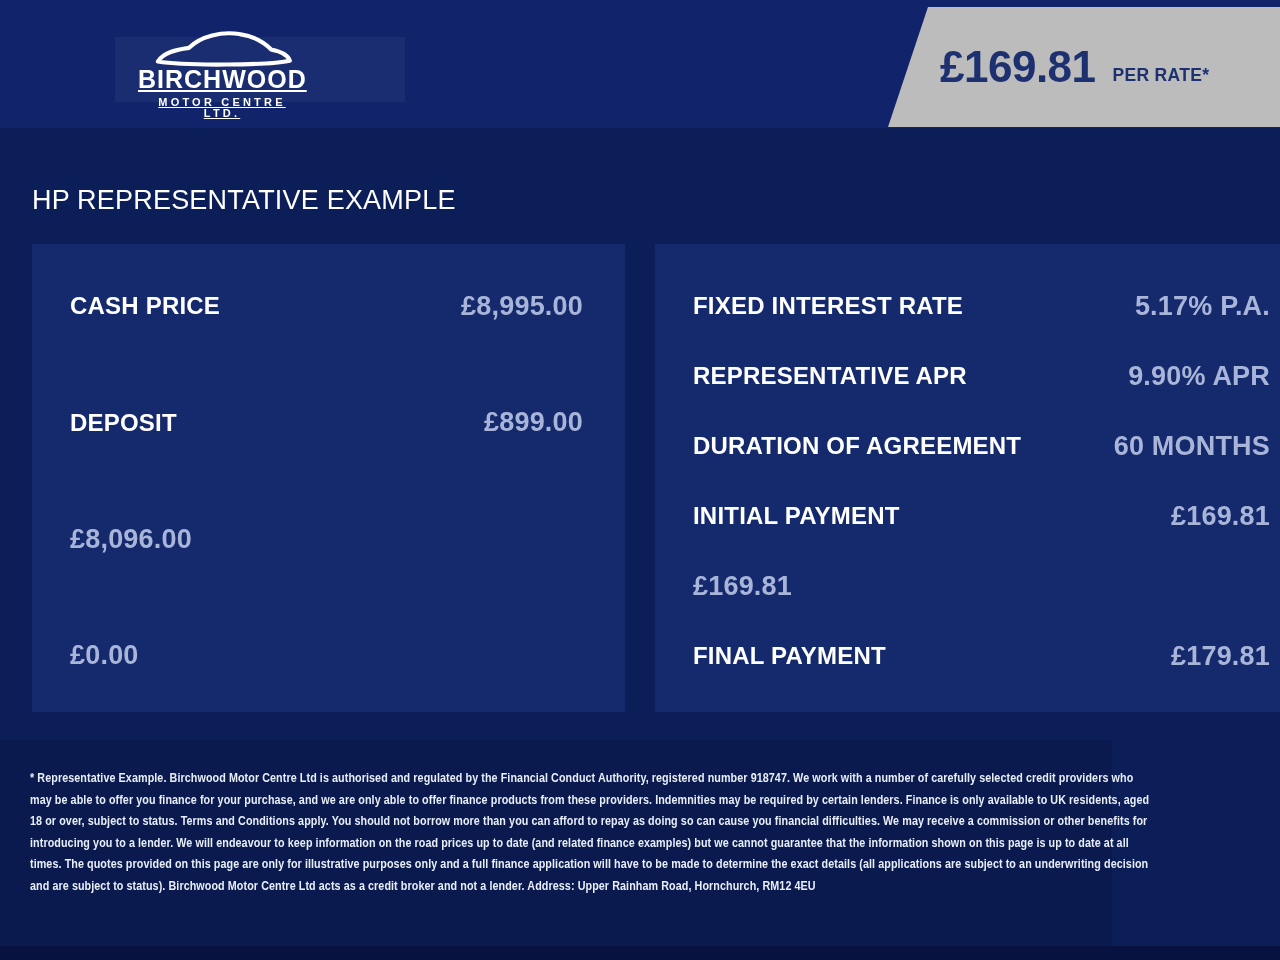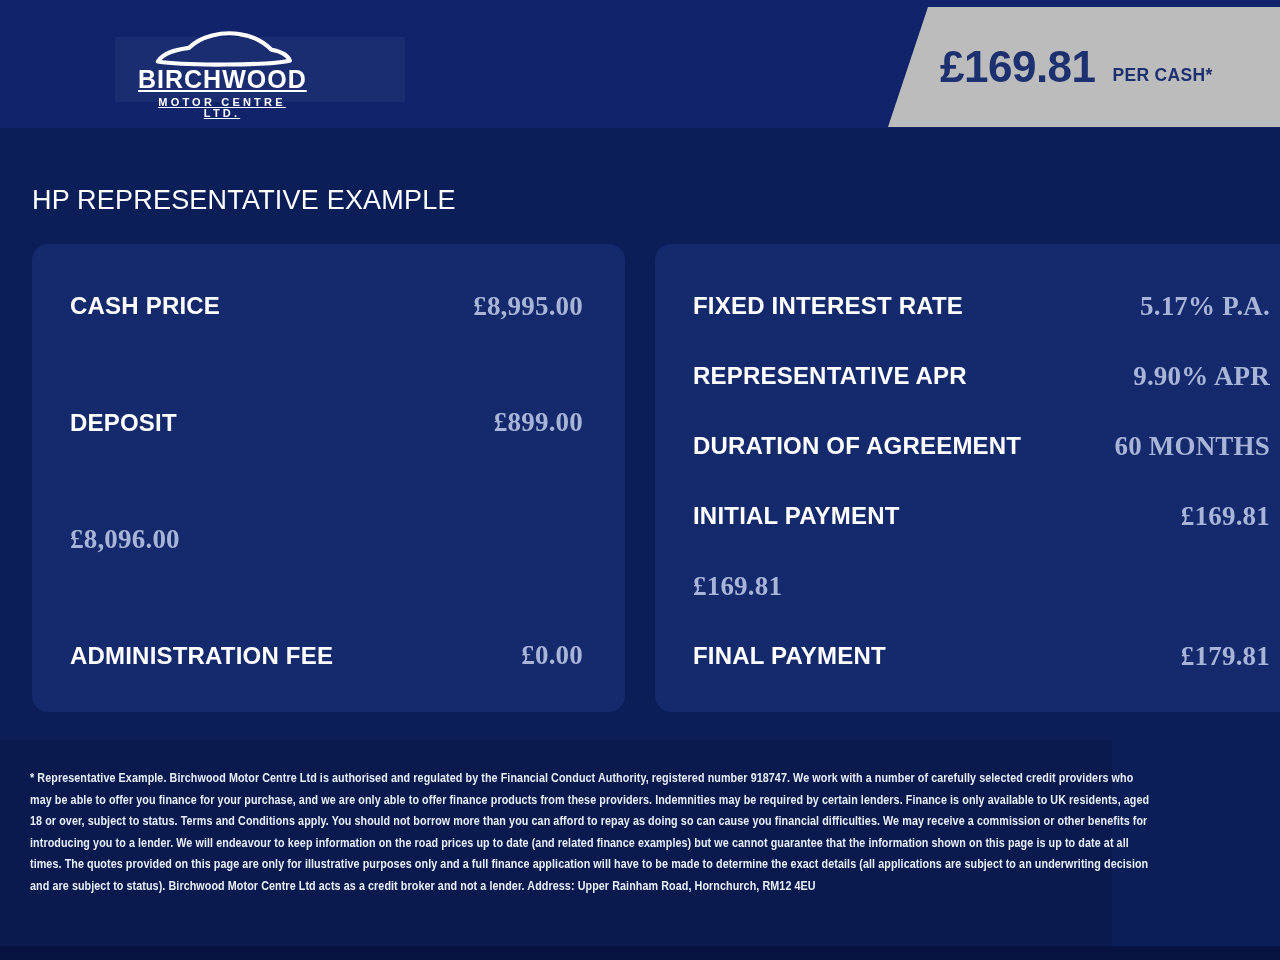--- a/index.html
+++ b/index.html
@@ -50,36 +50,34 @@
     position:absolute; left:32px; top:185px;
     font-size:27px; font-weight:400; color:#ffffff; letter-spacing:0.2px;
   }
 
   
   .panel {
     position:absolute; top:244px; height:468px;
     background:#15296d;
     display:flex; flex-direction:column; justify-content:space-between;
     padding:42px 0 36px 0;
-    border-radius:16px;
   }
   .panel-left  { left:32px;  width:593px; }
   .panel-right { left:655px; width:657px; }
   .row {
     display:flex; justify-content:space-between; align-items:center;
     height:40px; padding:0 42px 0 38px;
   }
   .row-label {
     font-size:24px; font-weight:700; color:#ffffff; letter-spacing:0.2px;
     white-space:nowrap;
   }
   .row-value {
     font-size:27px; font-weight:700; color:#a9b5d8; letter-spacing:0.2px;
     white-space:nowrap;
-    font-family:Liberation Serif, serif;
   }
 
   
   .footer {
     position:absolute; top:740px; left:0; width:1112px; height:220px;
     background:#0a1a4e;
   }
   .disclaimer {
     position:absolute; left:30px; top:27px;
     width:1400px;
@@ -102,40 +100,39 @@
       <svg width="160" height="44" viewBox="0 0 160 48" aria-hidden="true">
         <path d="M10 41 C16 31 30 28 44 26 C57 13 80 8 99 11 C114 13 126 20 134 28 C145 30 152 34 154 40 C132 45 40 46 10 41 Z" fill="none" stroke="#ffffff" stroke-width="4.5" stroke-linejoin="round" stroke-linecap="round"></path>
       </svg>
     </span>
     <div class="brand-name">BIRCHWOOD</div>
     <div class="brand-sub">MOTOR CENTRE LTD.</div>
   </div>
 
   <div class="badge">
     <span class="badge-amount">£169.81</span>
-    <span class="badge-period">PER CASH*</span>
+    <span class="badge-period">PER RATE*</span>
   </div>
 </div>
 
 <div class="heading">HP REPRESENTATIVE EXAMPLE</div>
 
 <div class="panel panel-left">
   <div class="row">
     <span class="row-label">CASH PRICE</span>
     <span class="row-value">£8,995.00</span>
   </div>
   <div class="row">
     <span class="row-label">DEPOSIT</span>
     <span class="row-value">£899.00</span>
   </div>
   <div class="row">
     <span class="row-value">£8,096.00</span>
   </div>
   <div class="row">
-    <span class="row-label">ADMINISTRATION FEE</span>
     <span class="row-value">£0.00</span>
   </div>
 </div>
 
 <div class="panel panel-right">
   <div class="row">
     <span class="row-label">FIXED INTEREST RATE</span>
     <span class="row-value">5.17% P.A.</span>
   </div>
   <div class="row">

